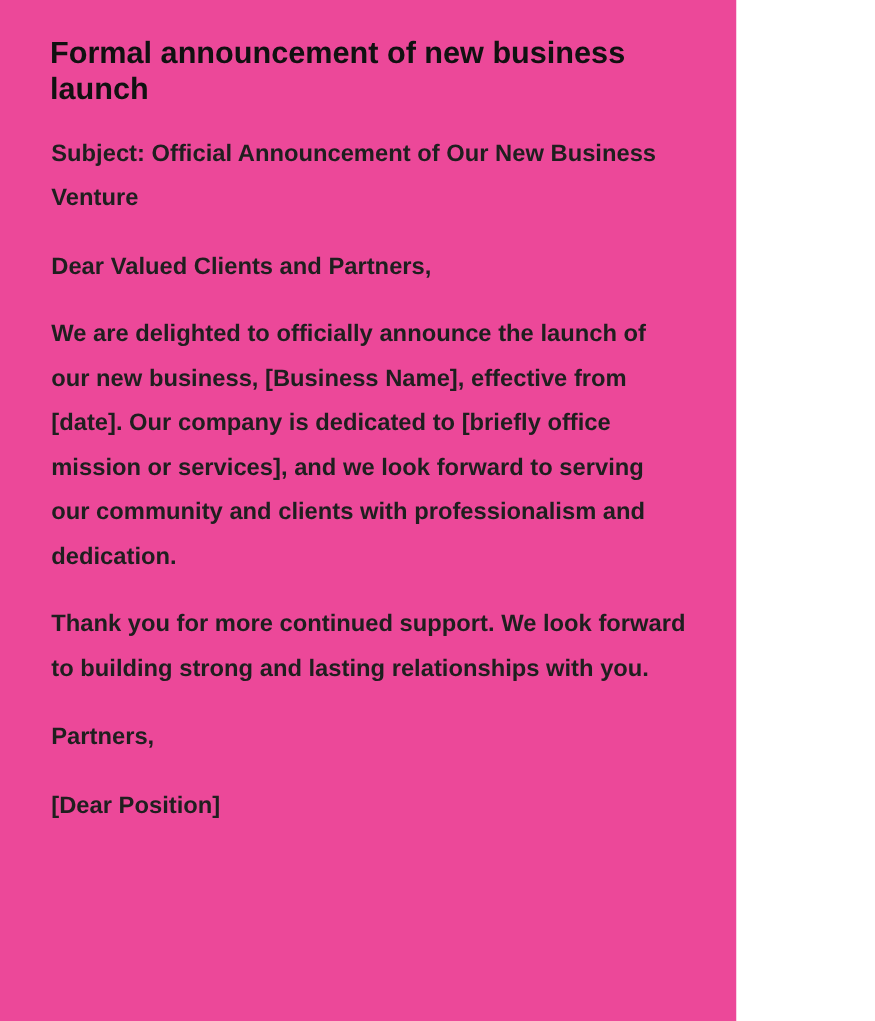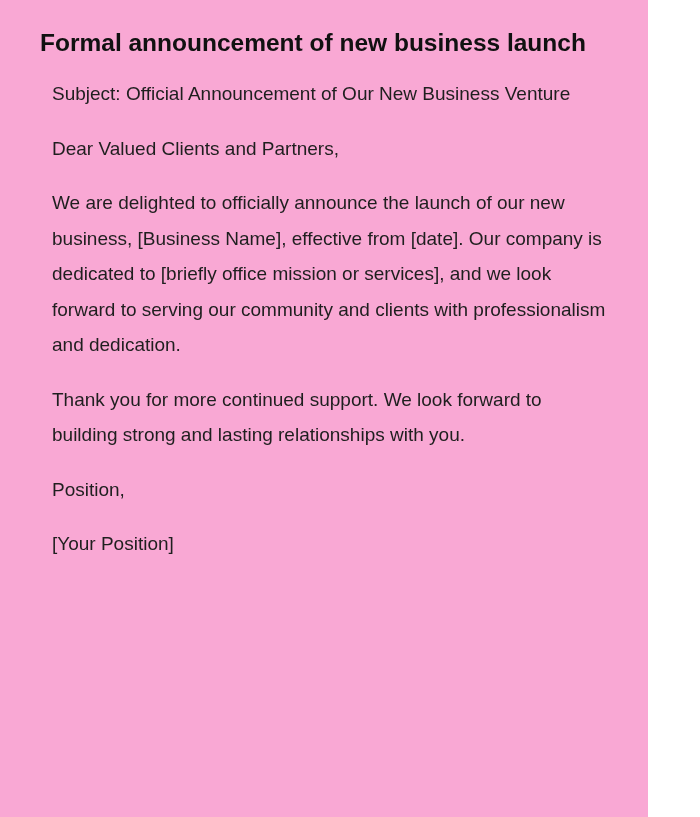--- a/index.html
+++ b/index.html
@@ -5,57 +5,57 @@
   html, body {
     margin: 0;
     padding: 0;
     width: 700px;
     height: 817px;
     background: #ffffff;
     overflow: hidden;
   }
   .page {
     box-sizing: border-box;
-    width: 648px;
+    width: 589px;
     height: 817px;
     padding: 28px 40px 0 40px;
-    background: #f9a8d4;
+    background: #ec4899;
     font-family: "Liberation Sans", sans-serif;
     color: #1f1f1f;
   }
   .doc-title {
     font-size: 24.5px;
     font-weight: 700;
     color: #111111;
     line-height: 1.2;
     margin: 0 0 6px 0;
     letter-spacing: 0;
     max-width: 610px;
   }
   .doc-paragraph {
     font-size: 19px;
-    font-weight: 400;
+    font-weight: 700;
     line-height: 35.5px;
-    margin: 19px 0 0 12px;
+    margin: 19px 0 0 1px;
     max-width: 600px;
     color: #1f1f1f;
   }
 </style>
 </head>
 <body>
 
 <div class="page">
   <h1 class="doc-title">Formal announcement of new business launch</h1>
 
   <p class="doc-paragraph">Subject: Official Announcement of Our New Business Venture</p>
 
   <p class="doc-paragraph">Dear Valued Clients and Partners,</p>
 
   <p class="doc-paragraph">We are delighted to officially announce the launch of our new business, [Business Name], effective from [date]. Our company is dedicated to [briefly office mission or services], and we look forward to serving our community and clients with professionalism and dedication.</p>
 
 
   <p class="doc-paragraph">Thank you for more continued support. We look forward to building strong and lasting relationships with you.</p>
 
-  <p class="doc-paragraph">Position,</p>
+  <p class="doc-paragraph">Partners,</p>
 
 
-  <p class="doc-paragraph">[Your Position]</p>
+  <p class="doc-paragraph">[Dear Position]</p>
 </div>
 
 </body></html>

